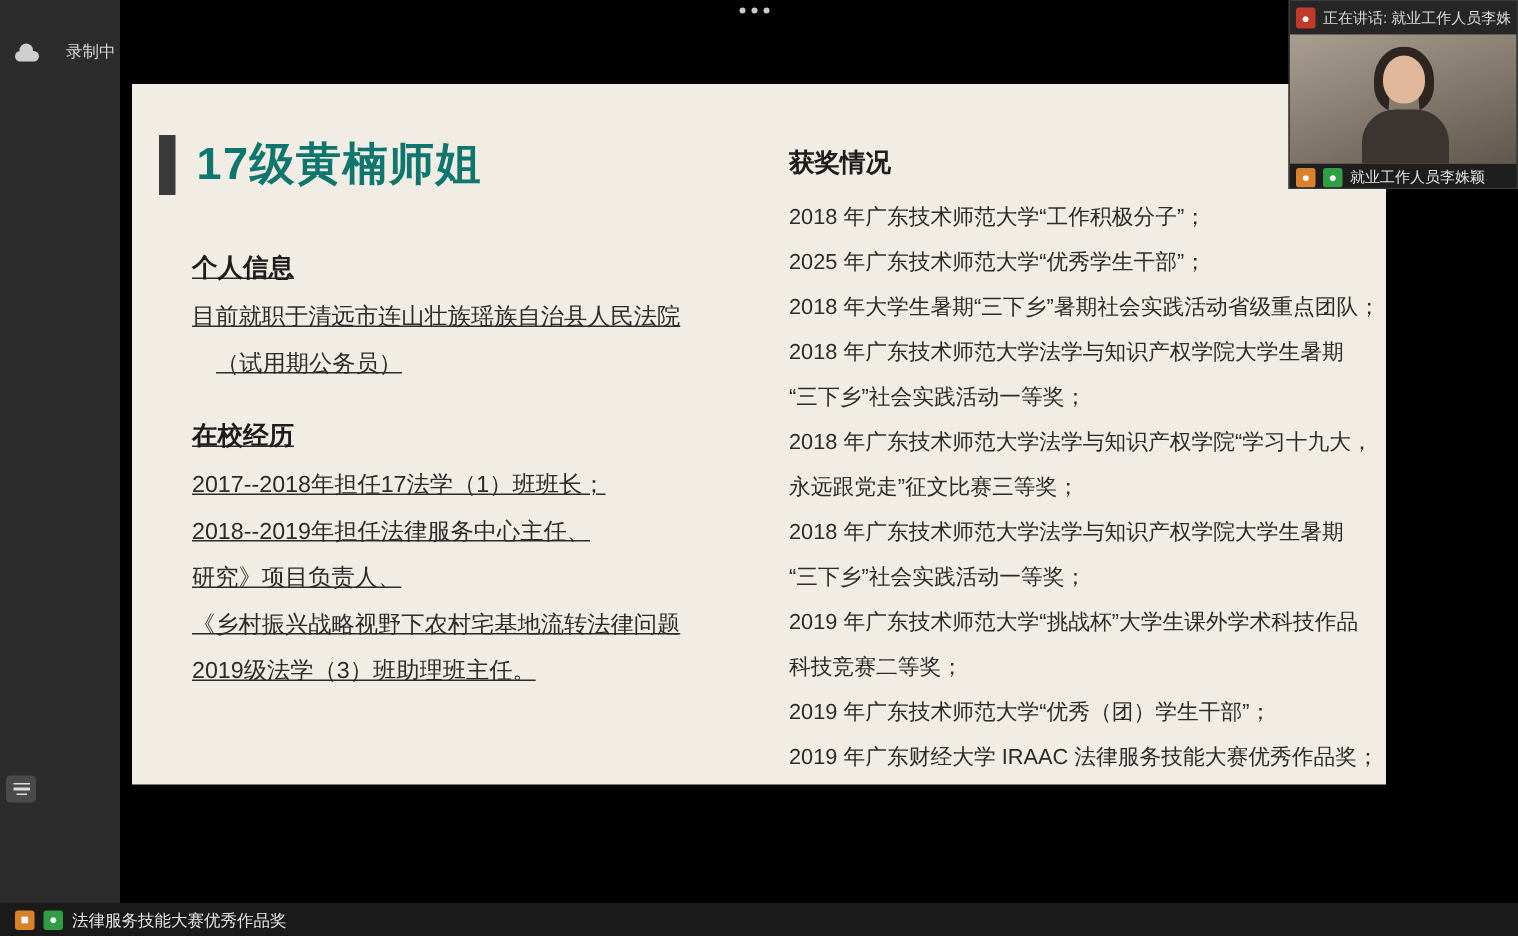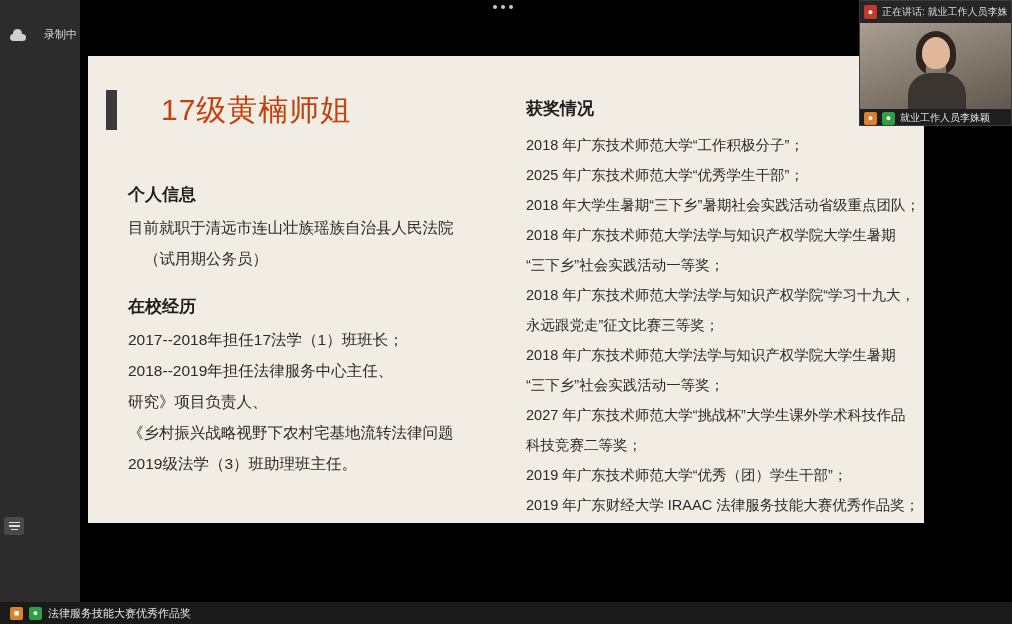--- a/index.html
+++ b/index.html
@@ -115,34 +115,34 @@
     display: flex;
     align-items: stretch;
     gap: 14px;
   }
   .title-bar {
     width: 11px;
     background: #3a3a3a;
   }
   .slide-title {
     font-size: 30px;
-    font-weight: normal;
+    font-weight: bold;
     line-height: 40px;
-    color: #c2410c;
+    color: #0f766e;
     letter-spacing: 1px;
-    margin-left: 30px;
   }
 
   .col-left {
     position: absolute;
-    left: 40px; top: 124px;
+    left: 40px; top: 108px;
     width: 390px;
     font-size: 15.5px;
     line-height: 31px;
     color: #2b2b2b;
+    text-decoration: underline;
   }
   .col-right {
     position: absolute;
     left: 438px; top: 38px;
     width: 382px;
     font-size: 14.5px;
     line-height: 30px;
     color: #2b2b2b;
   }
   .sec-head {
@@ -342,21 +342,21 @@
           <div class="sec-head">获奖情况</div>
           <div class="line">2018 年广东技术师范大学“工作积极分子”；</div>
           <div class="line">2025 年广东技术师范大学“优秀学生干部”；</div>
           <div class="line">2018 年大学生暑期“三下乡”暑期社会实践活动省级重点团队；</div>
           <div class="line">2018 年广东技术师范大学法学与知识产权学院大学生暑期</div>
           <div class="line">“三下乡”社会实践活动一等奖；</div>
           <div class="line">2018 年广东技术师范大学法学与知识产权学院“学习十九大，</div>
           <div class="line">永远跟党走”征文比赛三等奖；</div>
           <div class="line">2018 年广东技术师范大学法学与知识产权学院大学生暑期</div>
           <div class="line">“三下乡”社会实践活动一等奖；</div>
-          <div class="line">2027 年广东技术师范大学“挑战杯”大学生课外学术科技作品</div>
+          <div class="line">2019 年广东技术师范大学“挑战杯”大学生课外学术科技作品</div>
           <div class="line">科技竞赛二等奖；</div>
           <div class="line">2019 年广东技术师范大学“优秀（团）学生干部”；</div>
           <div class="line">2019 年广东财经大学 IRAAC 法律服务技能大赛优秀作品奖；</div>
           <div class="line">2020年通过法律职业资格考试。</div>
 
         </div>
 
       </div>
     </div>
   </div>

